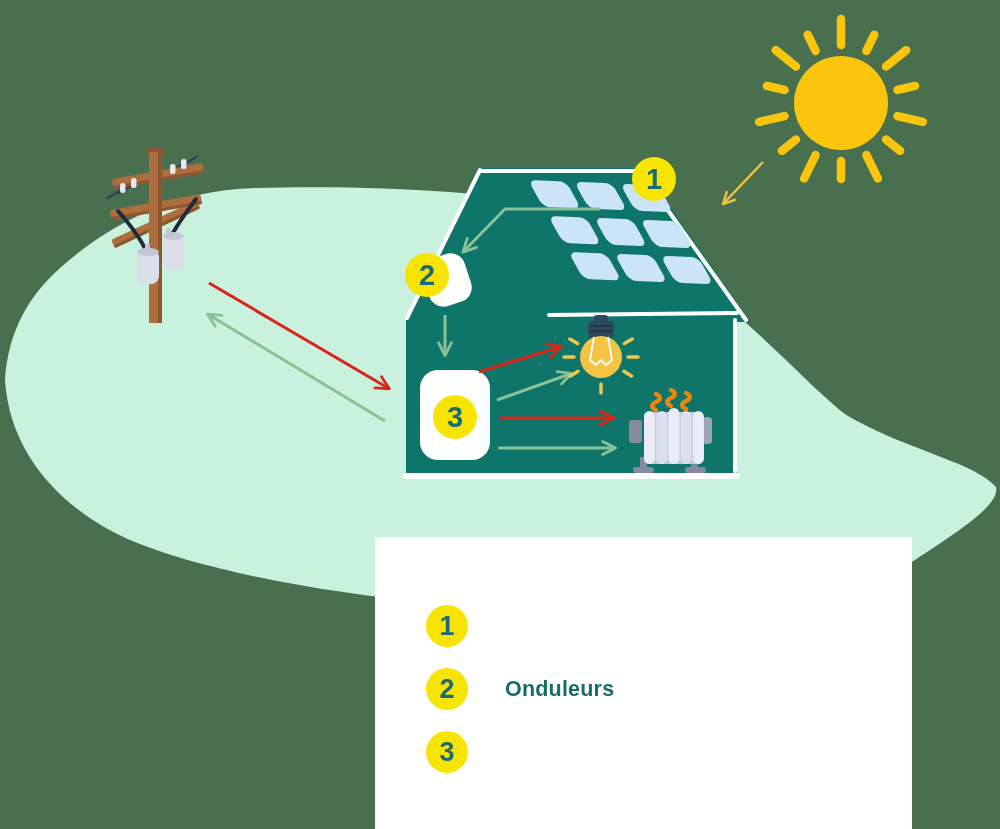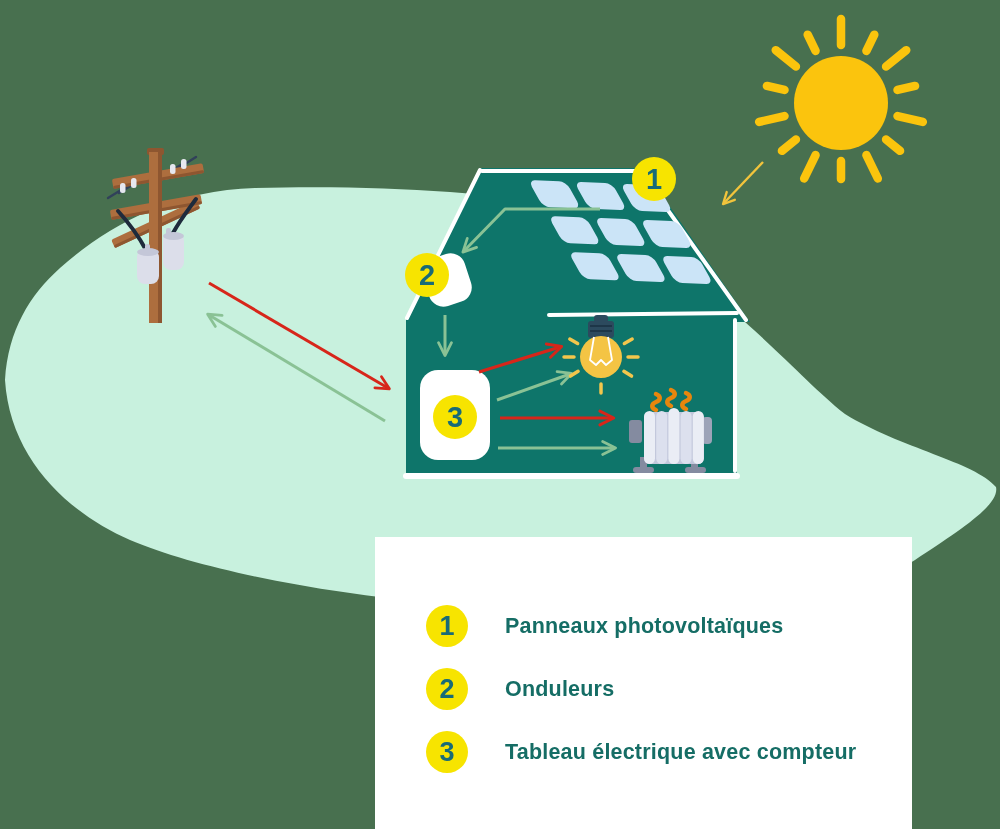--- a/index.html
+++ b/index.html
@@ -237,25 +237,23 @@
   <line x1="763" y1="162" x2="724" y2="203" stroke="#F2C43C" stroke-width="2.4" marker-end="url(#ah-yellow)"></line>
 </svg>
 
 <div class="dbadge" id="badge-1">1</div>
 <div class="dbadge" id="badge-2">2</div>
 <div class="dbadge" id="badge-3">3</div>
 
 <div class="legend">
   <div class="legend-row">
     <span class="lbadge">1</span>
-    <span class="llabel">Panneaux photovoltaïques</span>
   </div>
   <div class="legend-row">
     <span class="lbadge">2</span>
     <span class="llabel">Onduleurs</span>
   </div>
   <div class="legend-row">
     <span class="lbadge">3</span>
-    <span class="llabel">Tableau électrique avec compteur</span>
   </div>
 </div>
 
 </div>
 
 </body></html>

